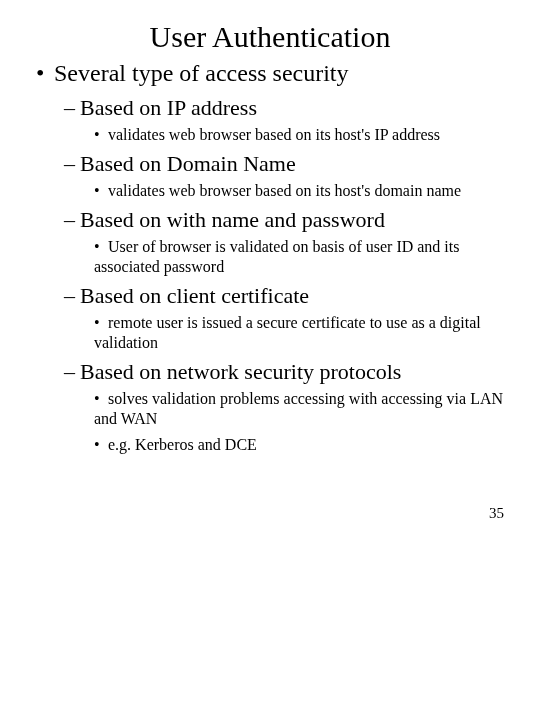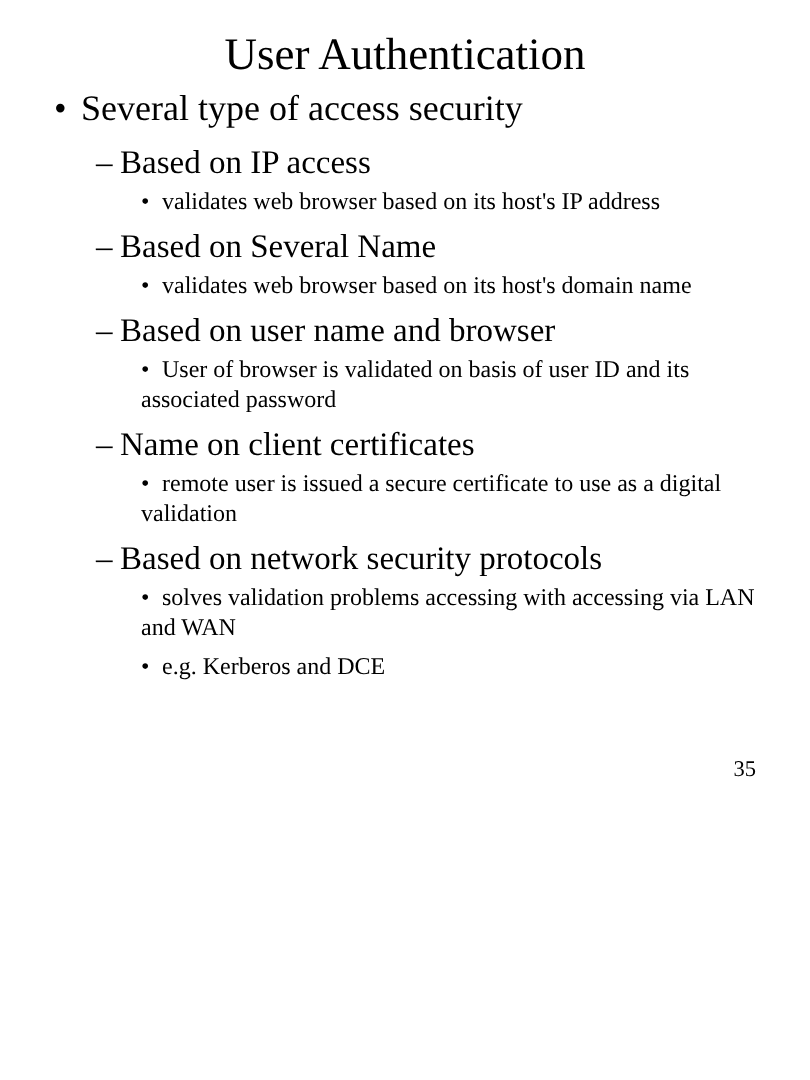--- a/index.html
+++ b/index.html
@@ -64,42 +64,42 @@
 
 <div class="slide">
 
   <div class="title">User Authentication</div>
 
   <div class="l1">
     <span class="bullet">•</span><span>Several type of  access security</span>
   </div>
 
   <div class="l2">
-    <span class="dash">–</span><span>Based on IP access</span>
+    <span class="dash">–</span><span>Based on IP address</span>
   </div>
   <div class="l3">
     <span class="dot">•</span><span class="l3-text">validates web browser based on its host's IP address</span>
   </div>
 
   <div class="l2">
-    <span class="dash">–</span><span>Based on Several Name</span>
+    <span class="dash">–</span><span>Based on Domain Name</span>
   </div>
   <div class="l3">
     <span class="dot">•</span><span class="l3-text">validates web browser based on its host's domain name</span>
   </div>
 
   <div class="l2">
-    <span class="dash">–</span><span>Based on user name and browser</span>
+    <span class="dash">–</span><span>Based on with name and password</span>
   </div>
   <div class="l3">
     <span class="dot">•</span><span class="l3-text">User of browser is validated on basis of user ID and its associated password</span>
   </div>
 
   <div class="l2">
-    <span class="dash">–</span><span>Name on client certificates</span>
+    <span class="dash">–</span><span>Based on client certificate</span>
   </div>
   <div class="l3">
     <span class="dot">•</span><span class="l3-text">remote user is issued a secure certificate to use as a digital validation</span>
   </div>
 
   <div class="l2">
     <span class="dash">–</span><span>Based on network security protocols</span>
   </div>
   <div class="l3">
     <span class="dot">•</span><span class="l3-text">solves validation problems accessing with accessing via LAN and WAN</span>

